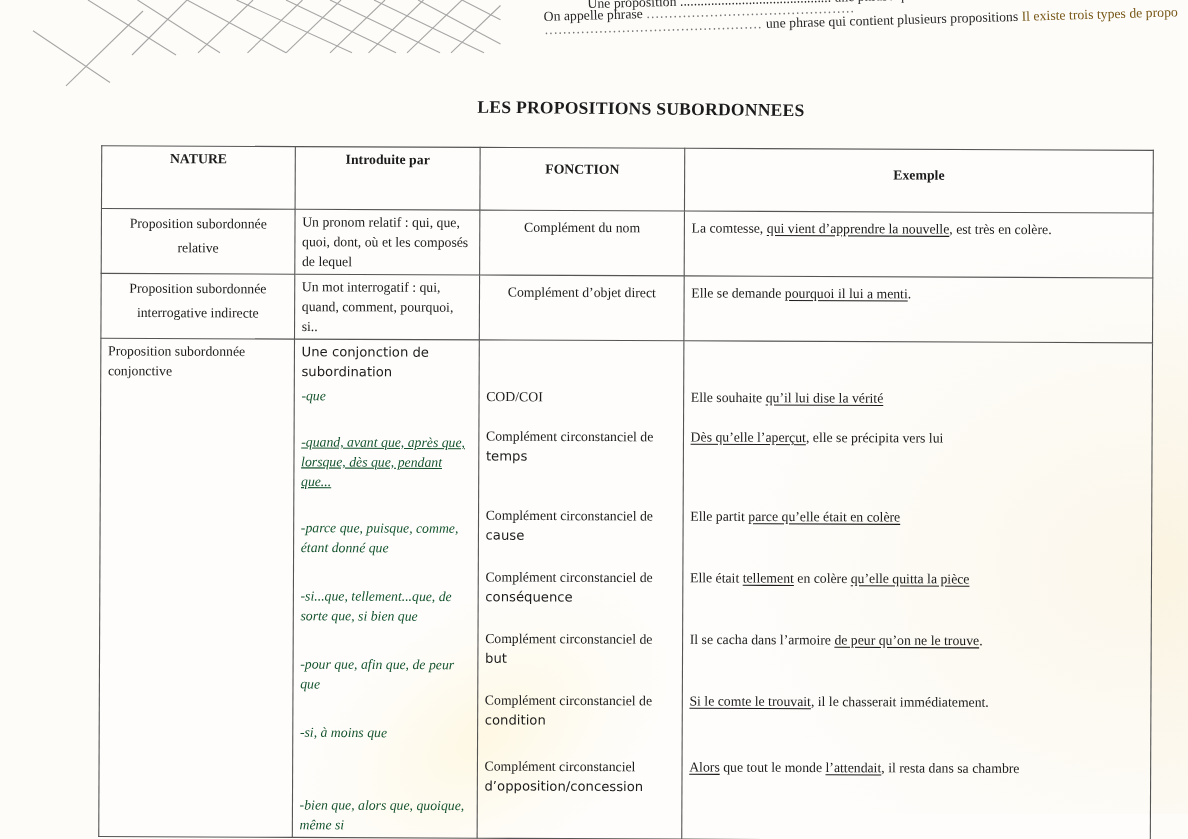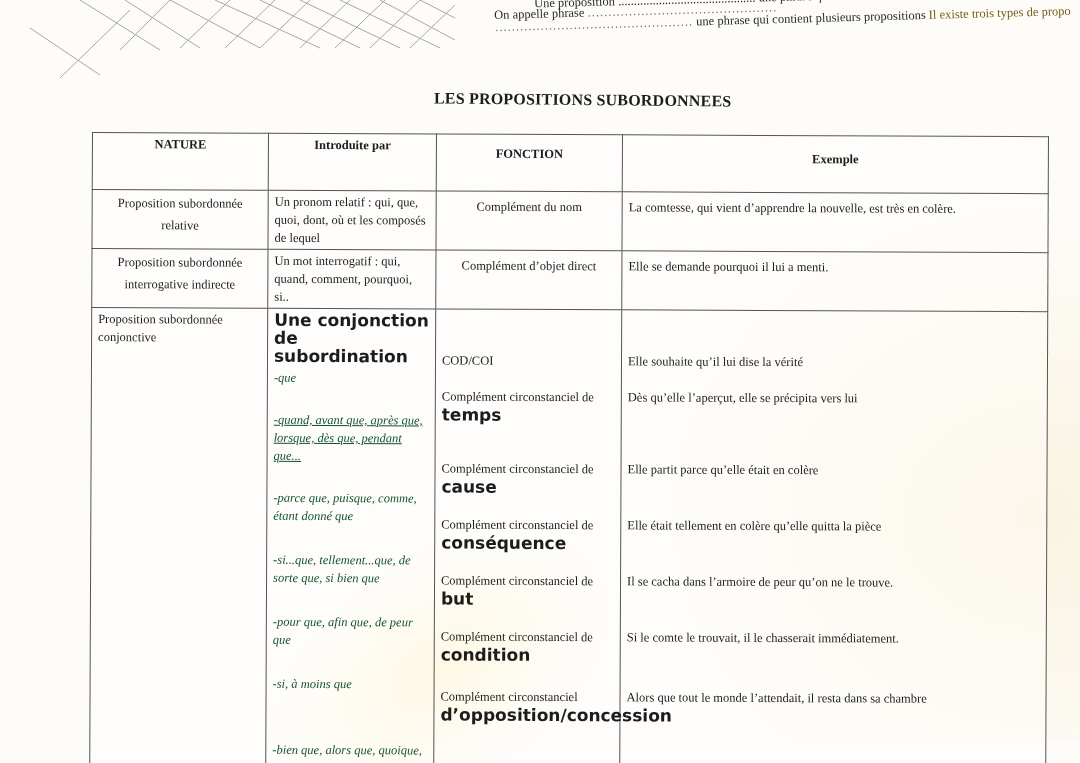--- a/index.html
+++ b/index.html
@@ -34,25 +34,25 @@
   .table-wrap {
     position: absolute; left: 92px; top: 132px; width: 956px;
     transform: rotate(0.25deg); transform-origin: left top;
   }
   table { border-collapse: collapse; width: 956px; table-layout: fixed; background: rgba(255,255,255,0.35); }
   th, td { border: 1px solid #555; vertical-align: top; font-size: 12.5px; line-height: 18px; padding: 2px 6px; }
   th { font-weight: bold; font-size: 12.5px; height: 40px; text-align: center; }
   col.c1 { width: 176px; } col.c2 { width: 168px; } col.c3 { width: 186px; } col.c4 { width: 426px; }
   .nature-center { text-align: center; line-height: 22px; margin-left: 17px; }
   .fn-center { text-align: center; padding-top: 6px; }
-  .bold-sans { font-family: "DejaVu Sans", sans-serif; font-weight: bold; font-size: 17px; }
+  .bold-sans { font-family: "DejaVu Sans", sans-serif; font-weight: normal; font-size: 12px; }
   .intro-item { font-style: italic; margin-top: 6px; color: #14532d; }
   .sub-block { height: 56px; }
   .sub-block.first { height: 36px; margin-top: 4px; }
-  .u { text-underline-offset: 2px; }
+  .u { text-decoration: underline; text-underline-offset: 2px; }
   .ex { padding-top: 6px; }
   .conj-row td { border-bottom: 1px solid #555; }
 </style>
 </head>
 <body>
 
 <div class="glare2"></div>
 <div class="glare"></div>
 
 <svg class="hatch" viewBox="0 0 470 80">

